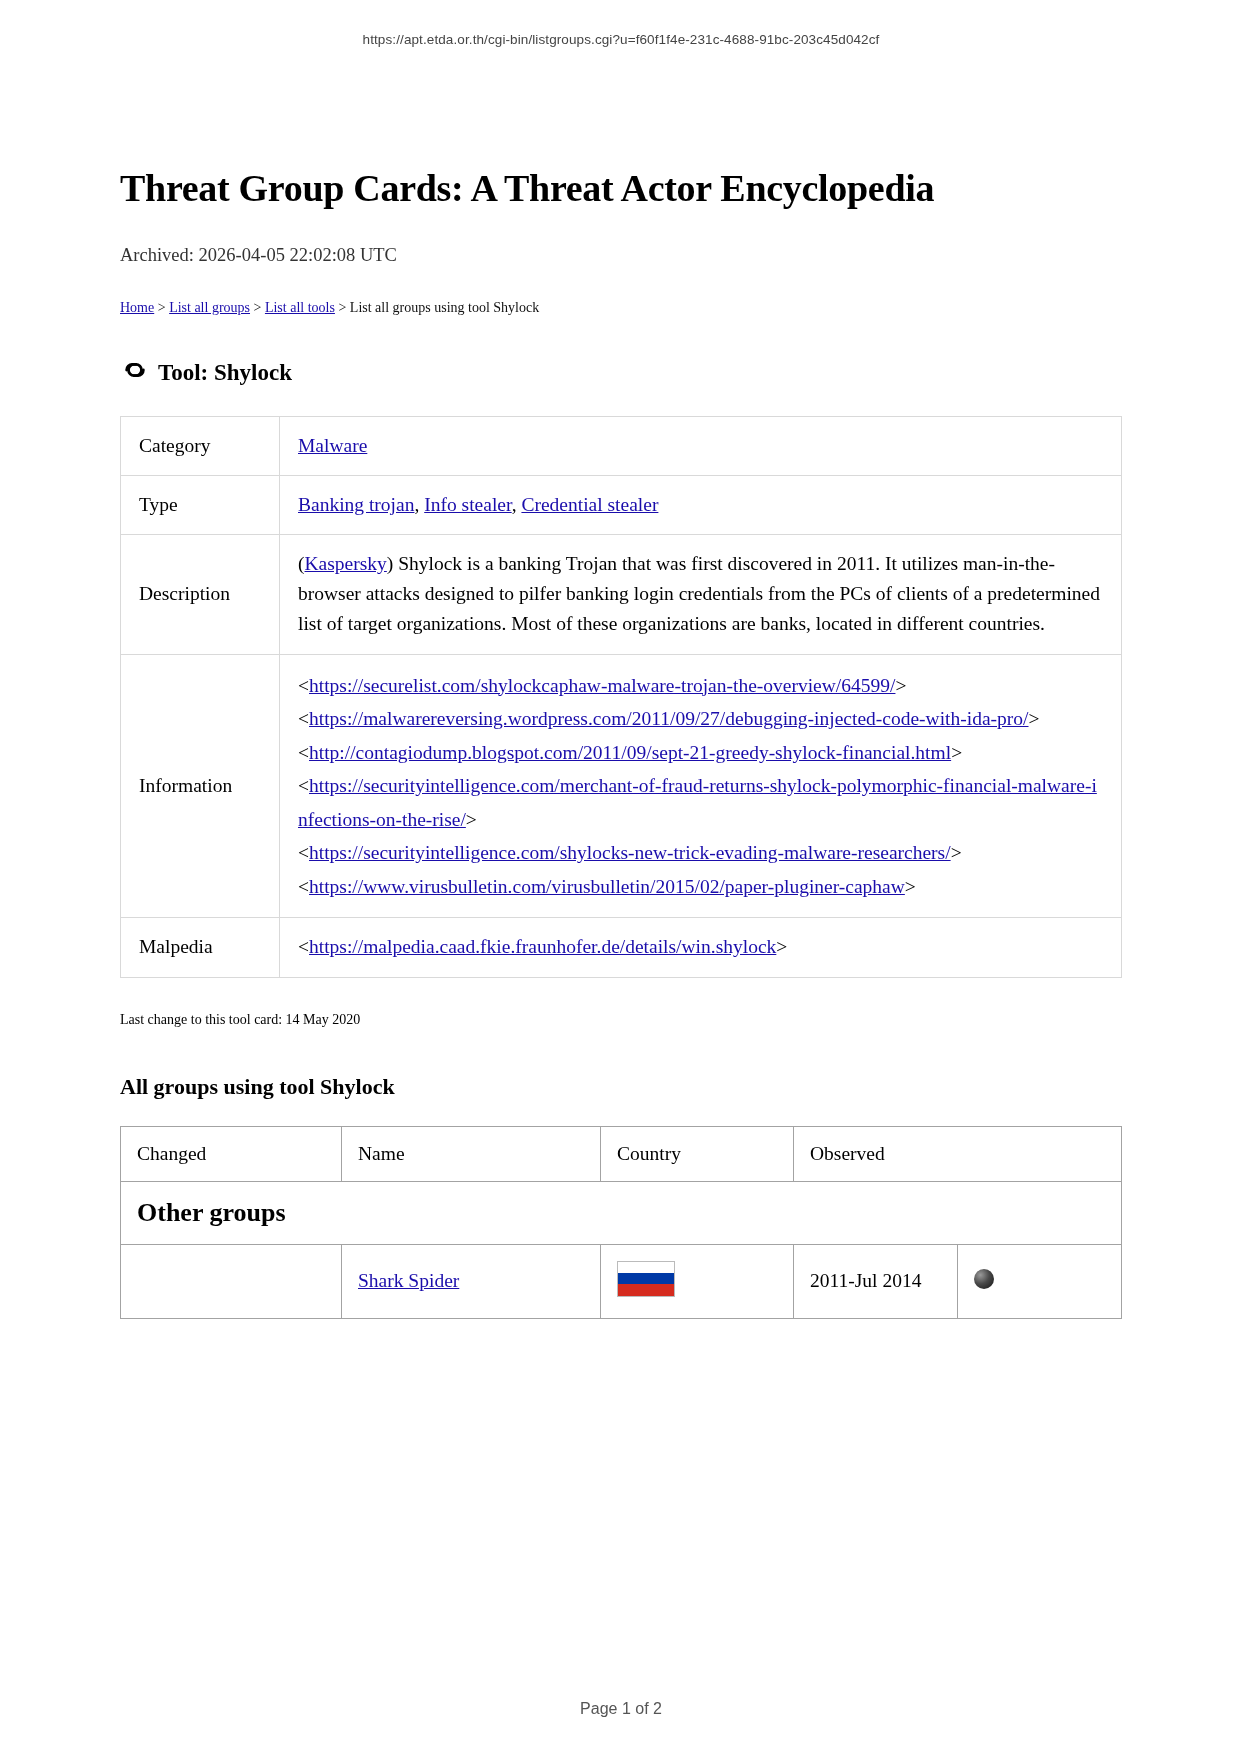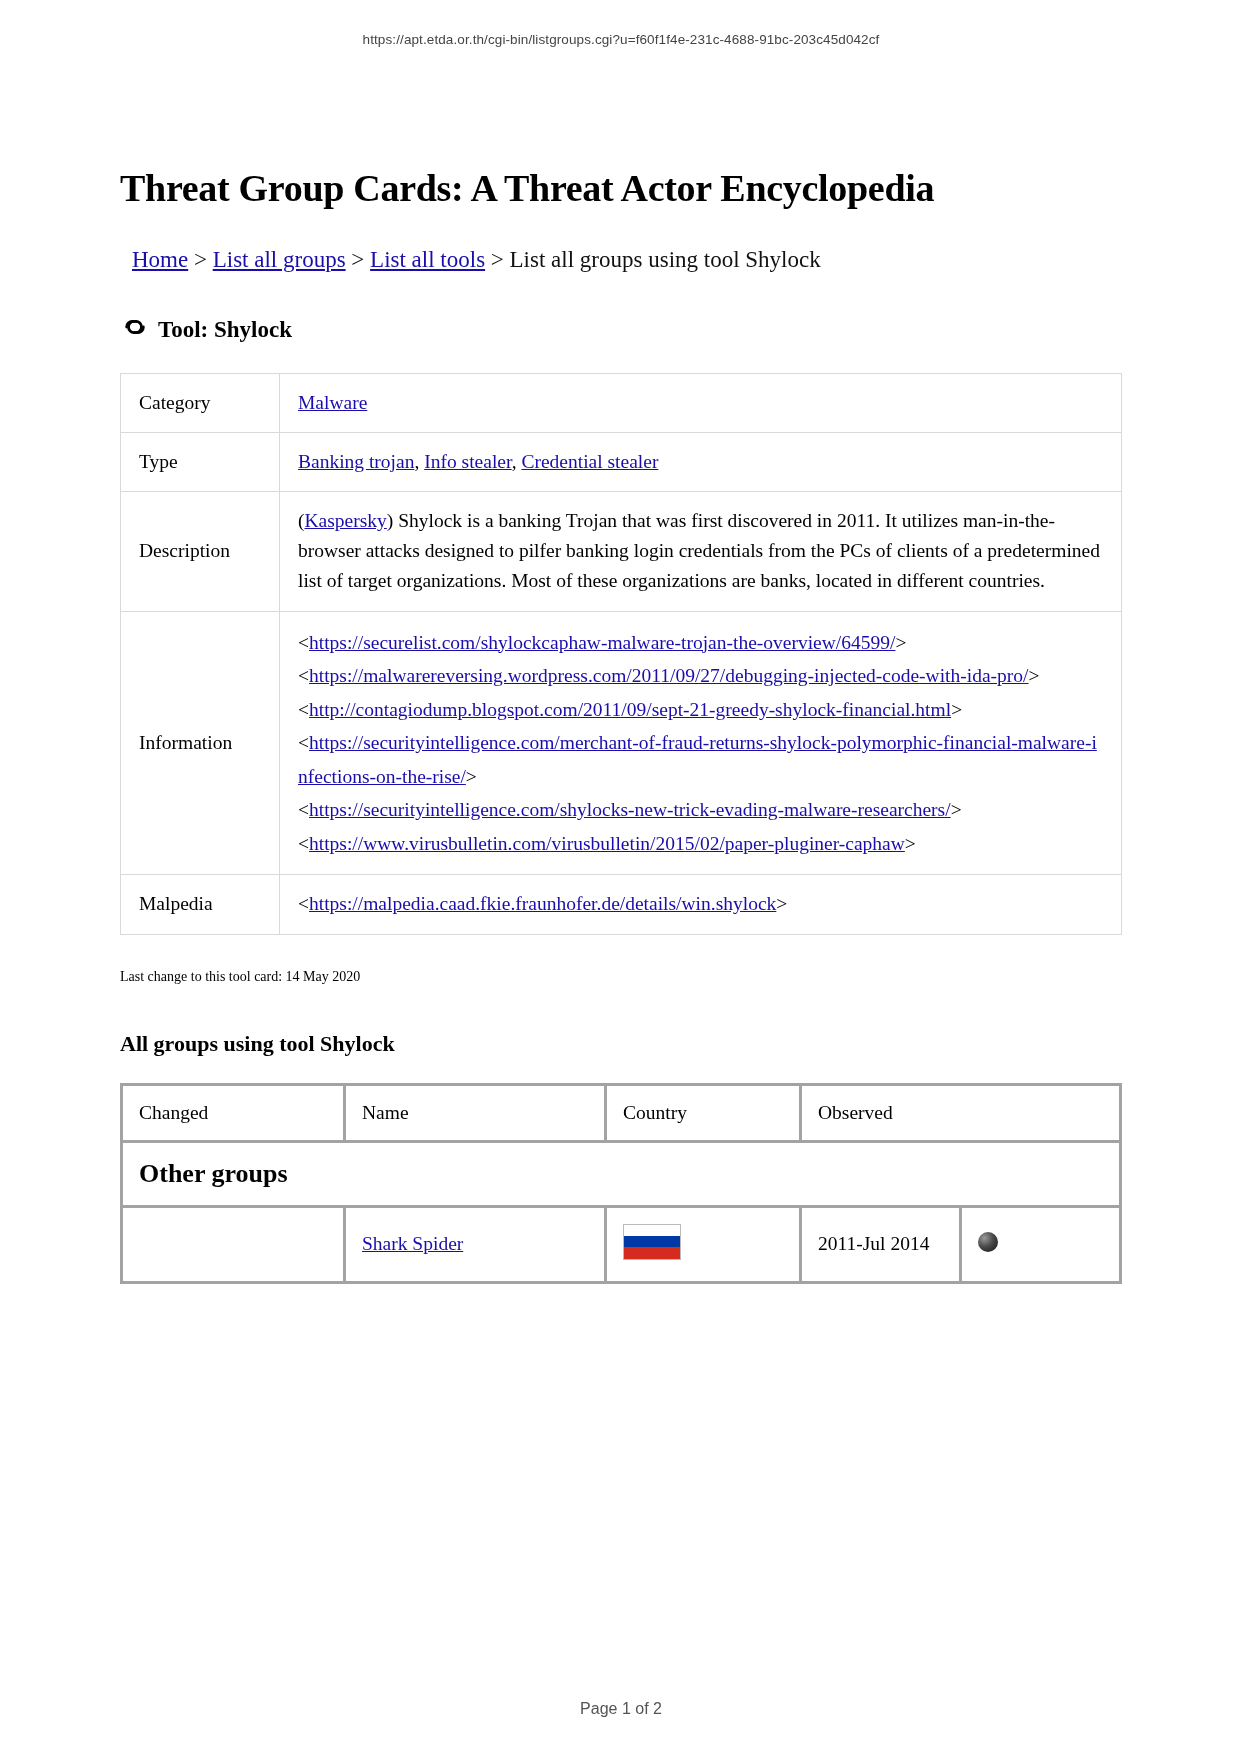--- a/index.html
+++ b/index.html
@@ -38,24 +38,23 @@
     margin: 0 0 0 0;
     letter-spacing: -0.3px;
     line-height: 1.25;
   }
   .archived {
     font-size: 18.5px;
     color: #333333;
     margin-top: 32px;
   }
   .breadcrumb {
-    font-size: 23px;
+    font-size: 14px;
     margin-top: 34px;
     color: #111111;
-    margin-left: 12px;
   }
   a {
     color: #1a0dab;
     text-decoration: underline;
   }
   .breadcrumb a {
     color: #1a0dab;
   }
   h2.tool-heading {
     font-size: 23px;
@@ -116,21 +115,21 @@
     font-weight: bold;
     margin: 46px 0 0 0;
   }
   table.groups {
     border-collapse: collapse;
     width: 100%;
     margin-top: 26px;
     table-layout: fixed;
   }
   table.groups th, table.groups td {
-    border: 3px solid #a3a3a3;
+    border: 1px solid #a3a3a3;
     font-size: 19.5px;
     font-weight: normal;
     text-align: left;
     padding: 16px 16px;
     vertical-align: middle;
   }
   table.groups th.col-changed { width: 188px; }
   table.groups th.col-name { width: 226px; }
   table.groups th.col-country { width: 160px; }
   table.groups th.col-observed { width: auto; }
@@ -178,20 +177,21 @@
 <body>
 
 <div class="page">
 
   <div class="url-header">https://apt.etda.or.th/cgi-bin/listgroups.cgi?u=f60f1f4e-231c-4688-91bc-203c45d042cf</div>
 
   <div class="content">
 
     <h1 class="doc-title">Threat Group Cards: A Threat Actor Encyclopedia</h1>
 
+    <div class="archived">Archived: 2026-04-05 22:02:08 UTC</div>
 
     <div class="breadcrumb">
       <a href="#">Home</a>
       <span>&gt;</span>
       <a href="#">List all groups</a>
       <span>&gt;</span>
       <a href="#">List all tools</a>
       <span>&gt;</span>
       <span>List all groups using tool Shylock</span>
     </div>

